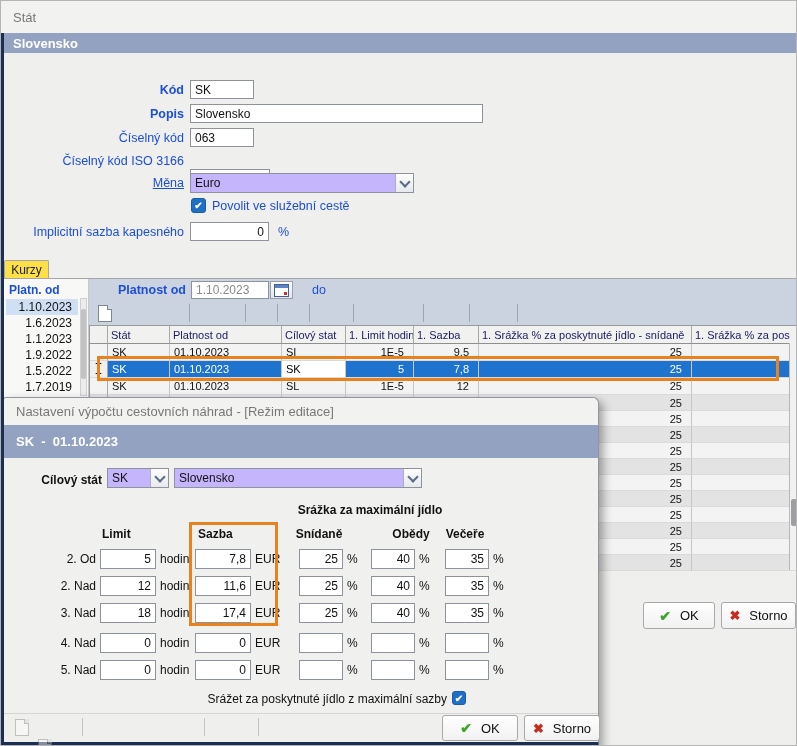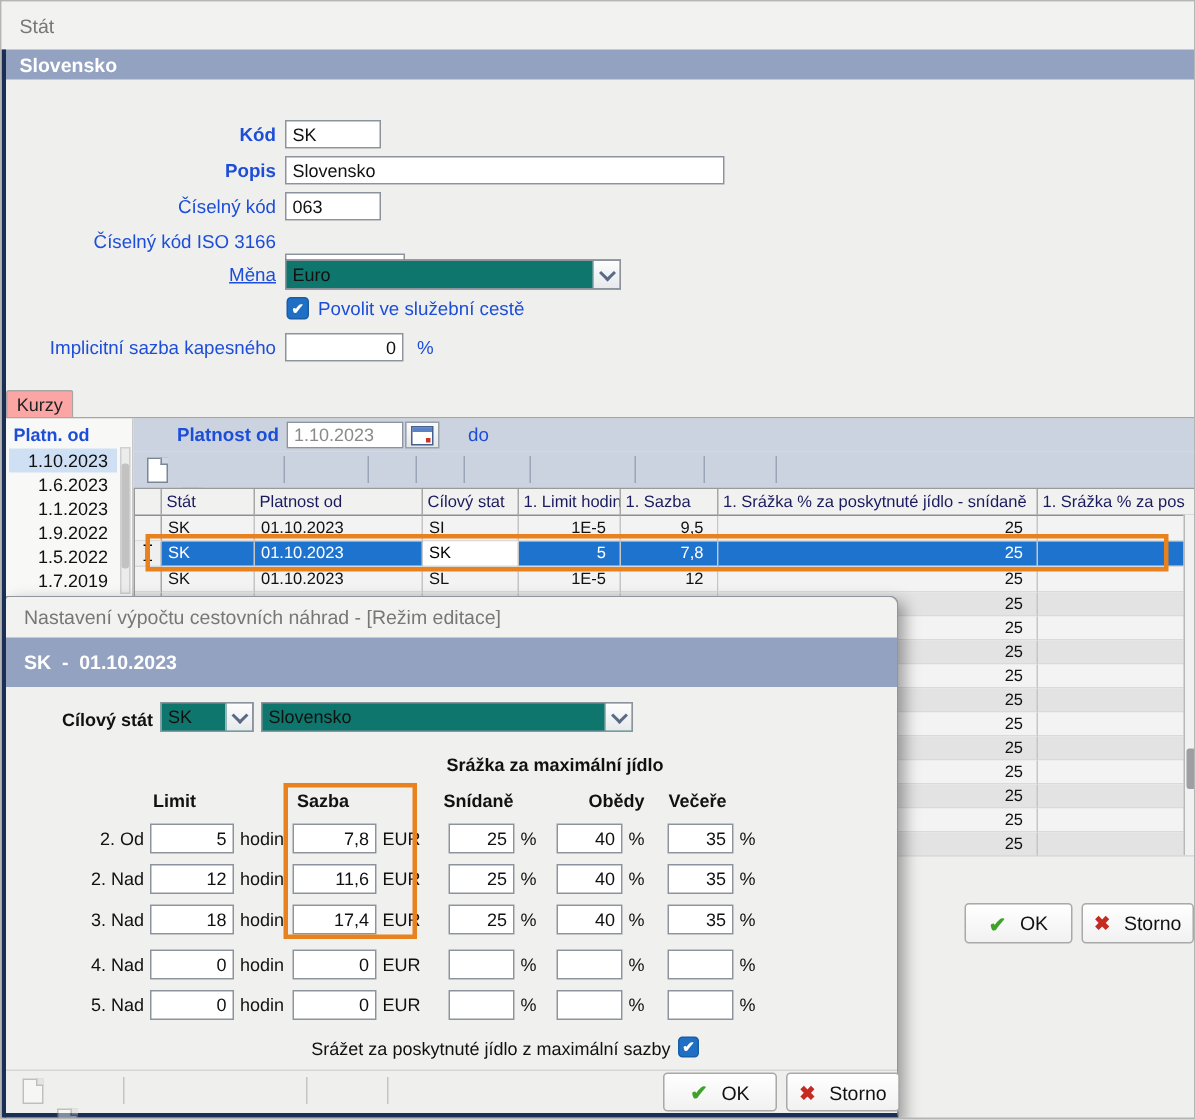--- a/index.html
+++ b/index.html
@@ -10,30 +10,30 @@
   .band{background:#93a2c1;color:#fff;font-weight:bold;font-size:13px;display:flex;align-items:center;padding-left:12px;}
   .navy{background:#1b2f55;}
   
   .lbl{font-size:12.5px;color:#1d4ed8;display:flex;align-items:center;}
   .lbl.r{justify-content:flex-end;text-align:right;}
   .lbl.b{font-weight:bold;}
   .lbl.u{text-decoration:underline;}
   .in{background:#fff;border:1px solid #8d939c;font-size:12px;color:#111;display:flex;align-items:center;padding:0 4px;}
   .in.num{justify-content:flex-end;}
   .in.gray{color:#8a8a8a;}
-  .combo{background:#0f766e;border:1px solid #8d939c;display:flex;align-items:center;}
+  .combo{background:#c4b5fd;border:1px solid #8d939c;display:flex;align-items:center;}
   .combo .val{flex:1;font-size:12px;color:#111;padding:0 4px;}
   .dropbtn{width:17px;align-self:stretch;background:linear-gradient(#fdfdfd,#e7e9ec);border-left:1px solid #aab0b8;display:flex;align-items:center;justify-content:center;}
   .chev{width:6px;height:6px;border-right:2px solid #5a6b86;border-bottom:2px solid #5a6b86;transform:rotate(45deg);margin-top:-3px;}
   .cb{width:15px;height:15px;background:#1f6fc5;border:1px solid #1a5da6;border-radius:3px;color:#fff;display:flex;align-items:center;justify-content:center;}
   .cb::after{content:"✔";font-size:10px;font-weight:bold;}
   
   .tab{font-size:12px;color:#222;display:flex;align-items:center;justify-content:center;border:1px solid #a6a6a6;border-bottom:none;border-radius:2px 2px 0 0;}
   .tab.on{background:#f5f5f3;z-index:3;}
-  .tab.off{background:#fca5a5;}
+  .tab.off{background:#fde047;}
   .tabline{border-top:1px solid #a6a6a6;}
   
   .side{background:#f8f8f6;border-right:1px solid #c9c9c9;}
   .sideitem{font-size:12px;color:#111;display:flex;align-items:center;justify-content:flex-end;padding-right:6px;}
   .sideitem.sel{background:#cfe0f5;}
   .sbar{background:#ececec;border:1px solid #cfcfcf;}
   .sthumb{background:#c2c2c2;border-radius:2px;}
   
   .bluebar{background:#cbd3e1;}
   .tsep{width:1px;background:#9aa5b7;}

